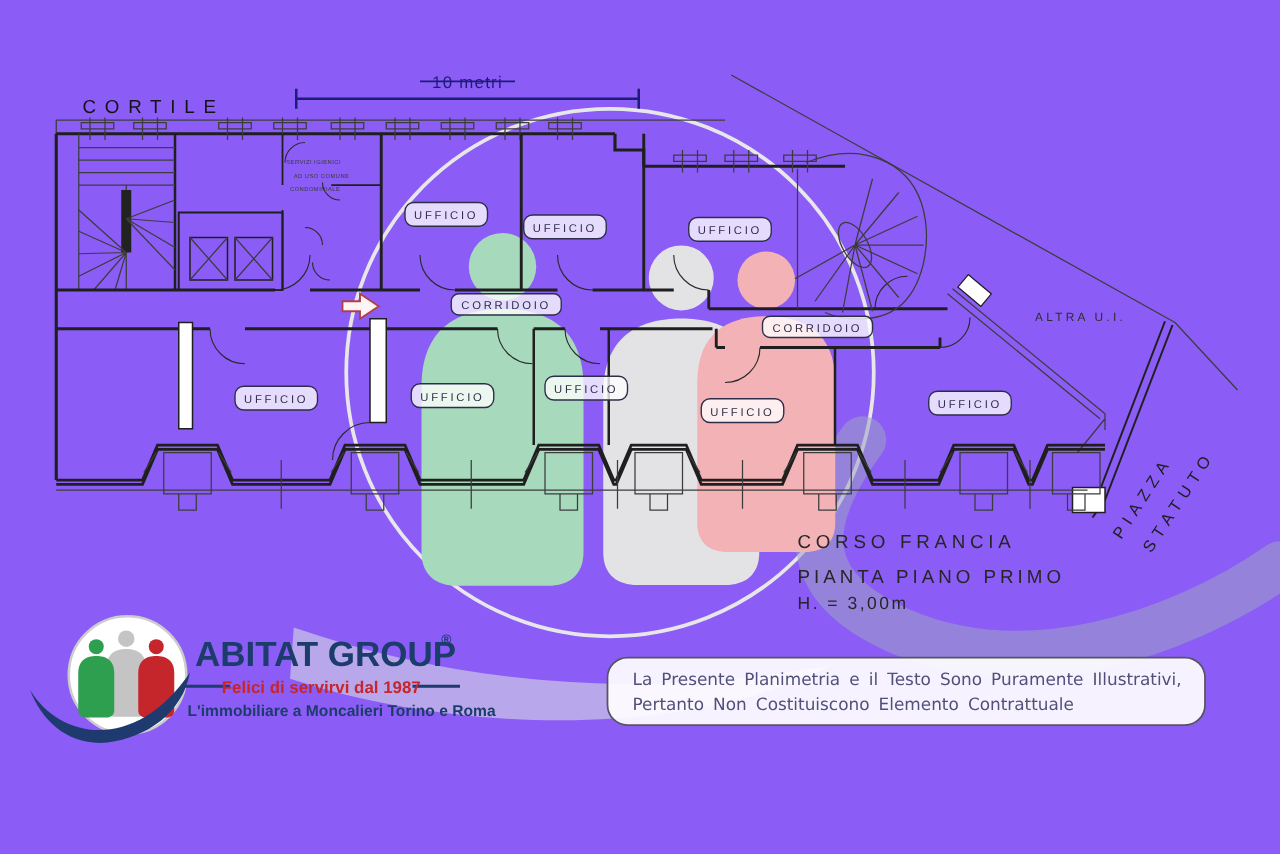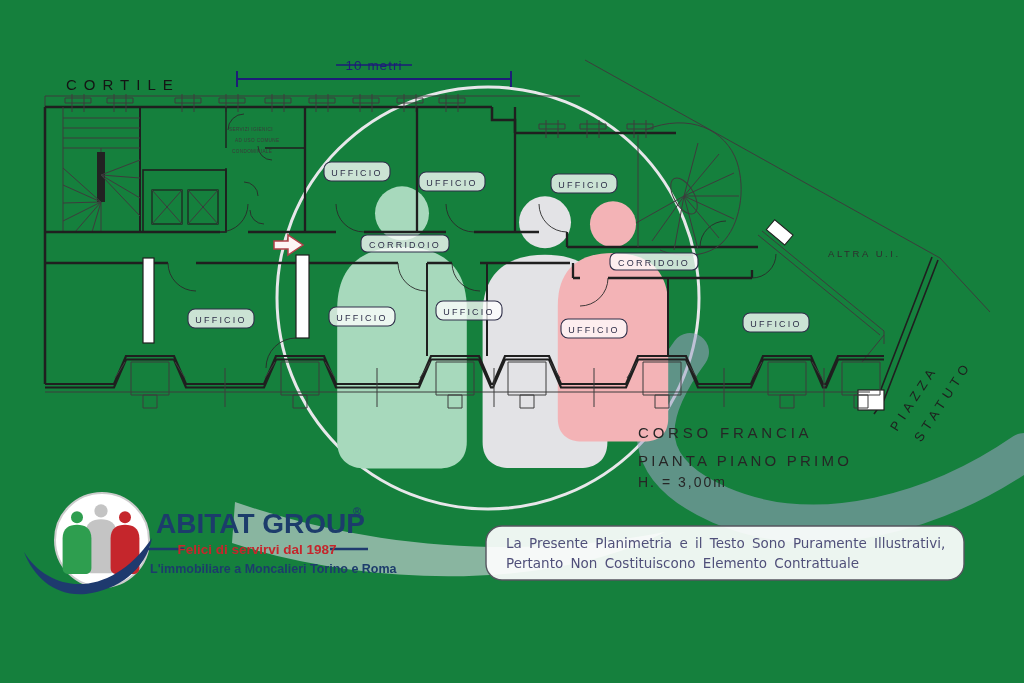--- a/index.html
+++ b/index.html
@@ -1,16 +1,16 @@
 <!DOCTYPE html>
 <html><head>
 <meta charset="utf-8">
 <style>
   html,body{margin:0;padding:0;background:#ffffff;}
-  #stage{position:relative;width:1024px;height:683px;background:#15803d;overflow:hidden;
+  #stage{position:relative;width:1024px;height:683px;background:#8b5cf6;overflow:hidden;
          font-family:"Liberation Sans",sans-serif;}
   svg{position:absolute;left:0;top:0;}
   text{font-family:"Liberation Sans",sans-serif;}
   .t-room{font-size:9px;letter-spacing:2.2px;fill:#2e2e48;}
   .t-cortile{font-size:15px;letter-spacing:7px;fill:#141414;}
   .t-note{font-size:4.6px;letter-spacing:.4px;fill:#3a3a3a;}
   .t-altra{font-size:9.5px;letter-spacing:2.6px;fill:#2e2e2e;}
   .t-piazza{font-size:13px;letter-spacing:5px;fill:#1e1e1e;}
   .t-street{font-size:15px;letter-spacing:3.8px;fill:#262626;}
   .t-title{font-size:15px;letter-spacing:3.2px;fill:#262626;}

